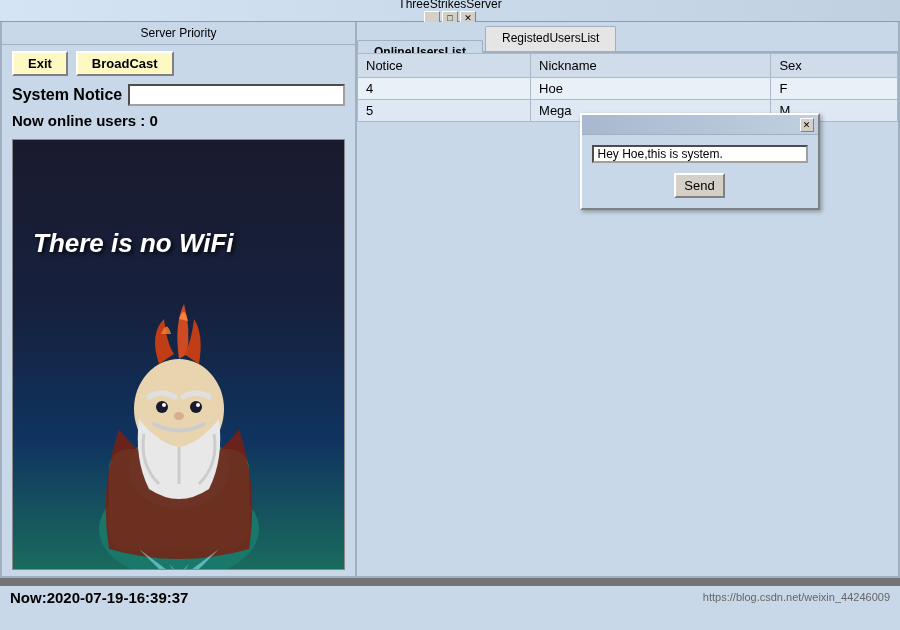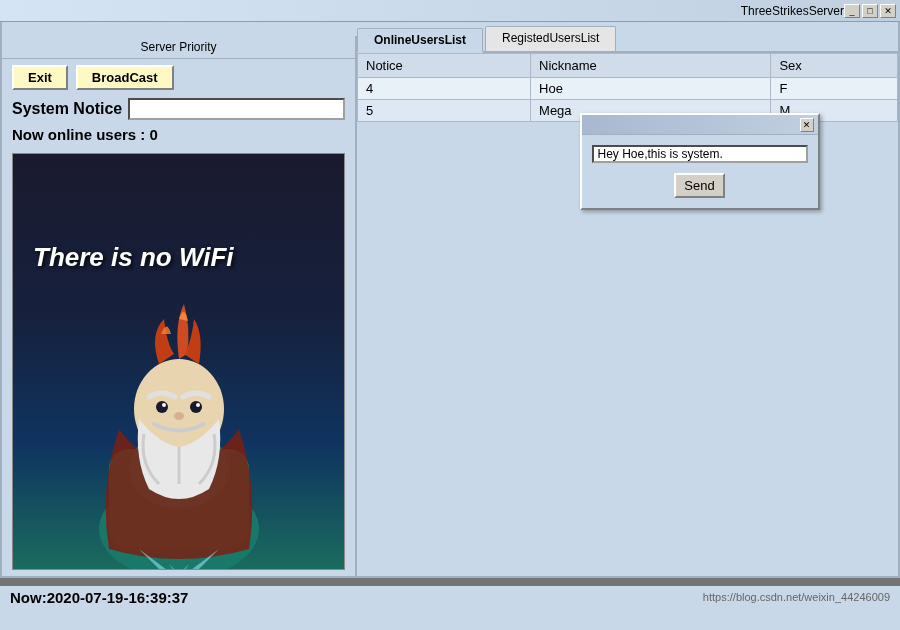--- a/index.html
+++ b/index.html
@@ -10,25 +10,26 @@
       font-family: 'Arial', sans-serif;
       font-size: 13px;
       overflow: hidden;
       position: relative;
     }
 
     
     .title-bar {
       display: flex;
       align-items: center;
-      justify-content: flex-end;
+      justify-content: center;
       background: linear-gradient(to right, #d4e4f4, #c0d0e0);
       border-bottom: 1px solid #999;
       height: 22px;
       padding: 6px 4px;
+      flex-direction: column;
     }
     .title-bar-title {
       font-size: 12px;
       font-weight: normal;
       color: #000;
     }
     .title-bar-controls {
       display: flex;
       gap: 2px;
     }
@@ -55,21 +56,20 @@
     }
 
     
     .left-panel {
       width: 355px;
       min-width: 355px;
       background: #c8d8e8;
       border-right: 2px solid #a0b0c0;
       display: flex;
       flex-direction: column;
-      margin-top: 14px;
     }
 
     .server-priority-bar {
       background: #c8d8e8;
       text-align: center;
       padding: 4px;
       font-size: 12px;
       border-bottom: 1px solid #a0b0c0;
     }
 
@@ -176,21 +176,21 @@
       font-size: 12px;
       margin-right: 2px;
       border-top-left-radius: 2px;
       border-top-right-radius: 2px;
     }
     .tab.active {
       background: #c8d8e8;
       border-bottom: 2px solid #c8d8e8;
       font-weight: bold;
       position: relative;
-      top: 2px;
+      top: 14px;
     }
 
     
     .user-table {
       width: 100%;
       border-collapse: collapse;
       font-size: 13px;
     }
     .user-table th {
       background: #d0dcea;

